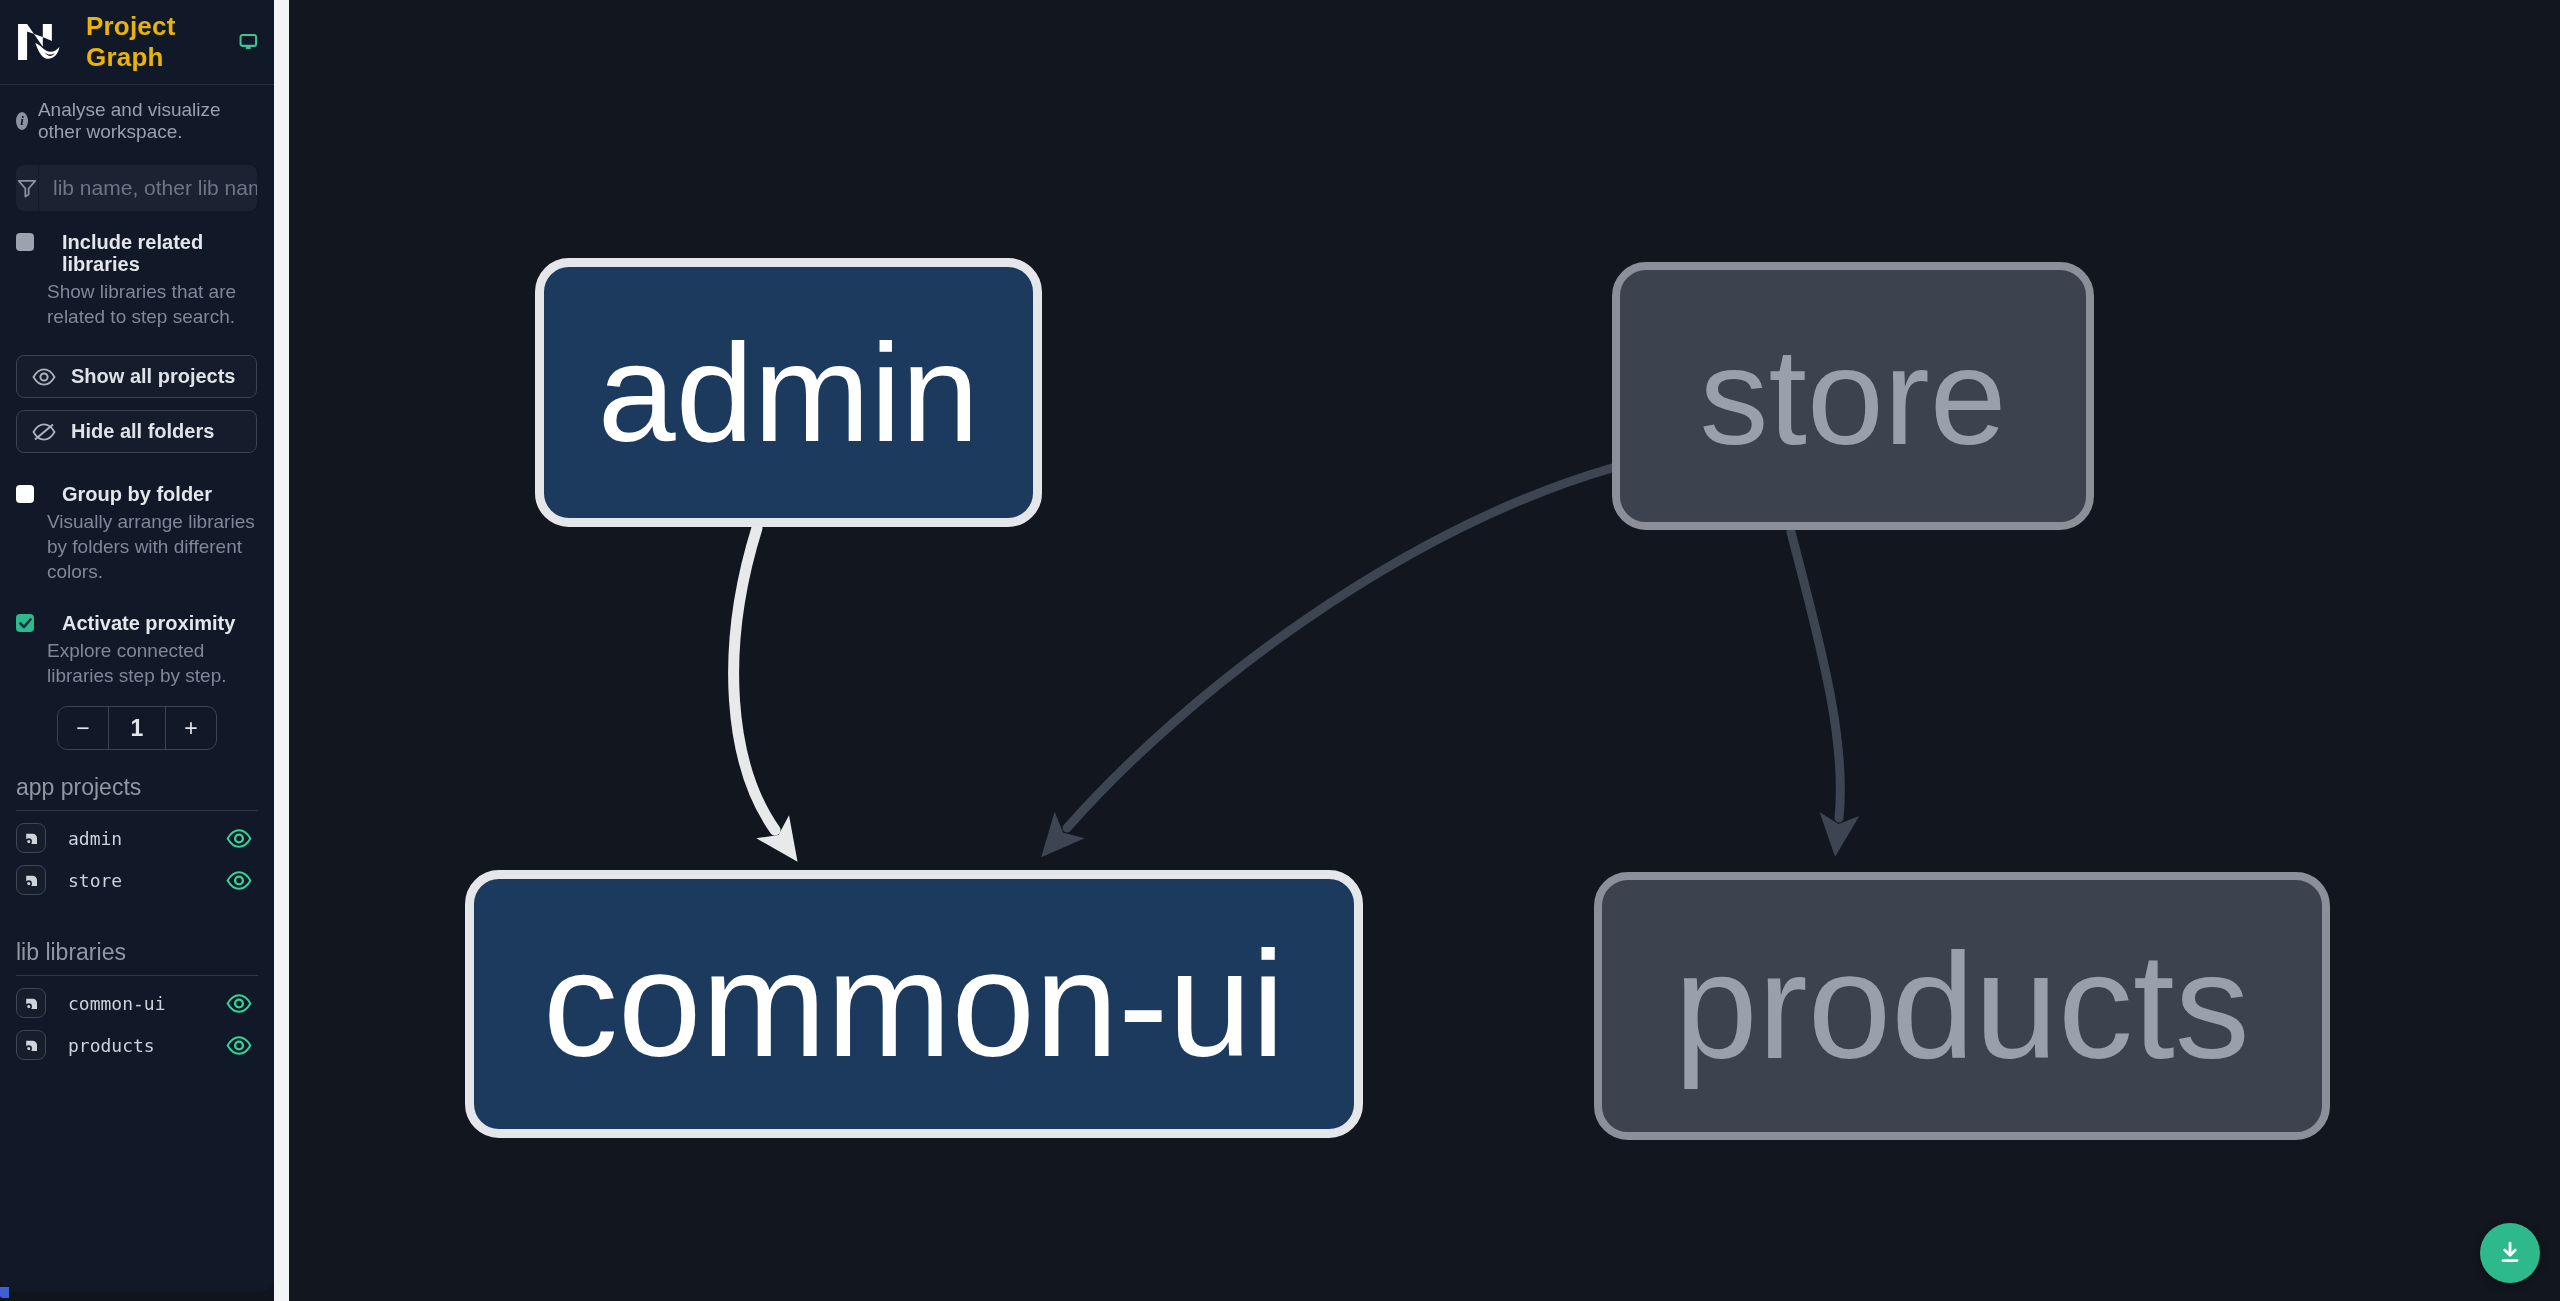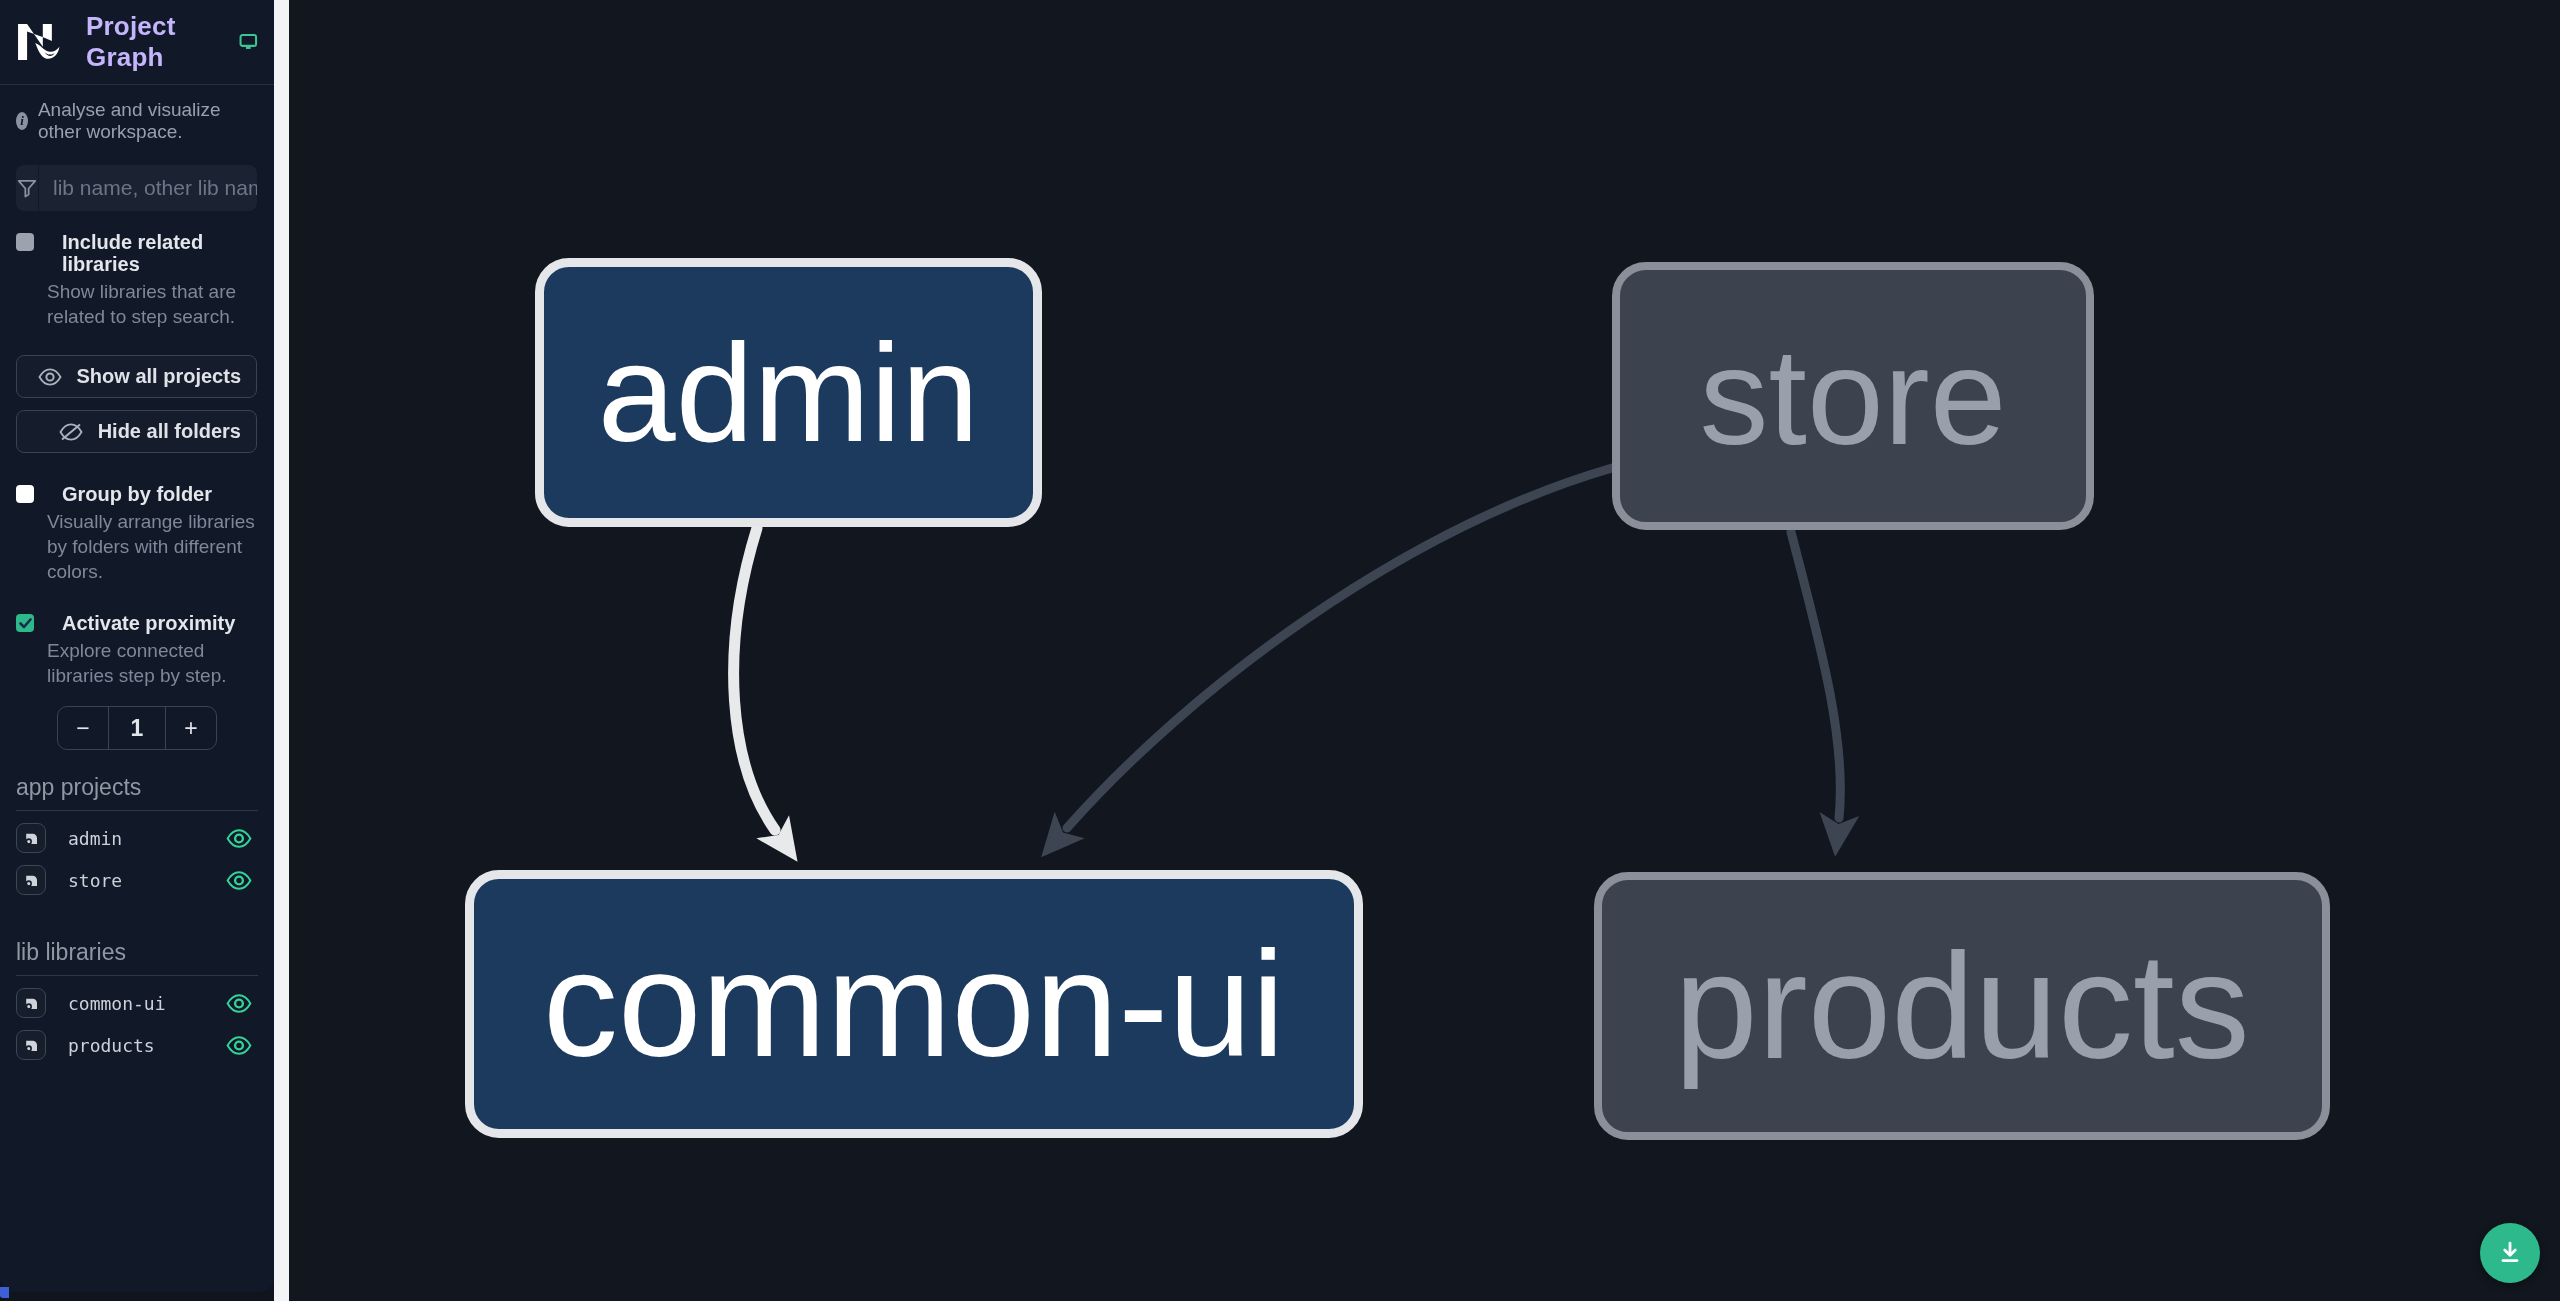--- a/index.html
+++ b/index.html
@@ -6,21 +6,21 @@
   *{box-sizing:border-box;}
   .app{position:relative;width:2560px;height:1301px;overflow:hidden;
        font-family:"Liberation Sans",sans-serif;background:#10141d;}
 
   
   .sidebar{position:absolute;left:0;top:0;width:274px;height:1292px;
            background:#111827;border-radius:0 0 14px 14px;color:#e5e7eb;overflow:hidden;}
   .sb-header{display:flex;align-items:center;height:85px;padding:0 16px;
              border-bottom:1px solid #273040;}
   .logo{width:46px;height:40px;flex:0 0 auto;}
-  .sb-title{font-size:26px;font-weight:700;color:#c4b5fd;margin-left:24px;letter-spacing:.2px;}
+  .sb-title{font-size:26px;font-weight:700;color:#eab308;margin-left:24px;letter-spacing:.2px;}
   .title-icon{margin-left:18px;width:24px;height:22px;}
   .sb-sub{display:flex;align-items:center;gap:10px;padding:14px 16px 0 16px;
           font-size:19px;color:#97a0ad;}
   .info-icon{width:18px;height:18px;border-radius:50%;background:#8b93a1;color:#111827;
              font-size:13px;font-weight:700;display:flex;align-items:center;justify-content:center;
              font-family:"Liberation Serif",serif;font-style:italic;}
   .search{display:flex;align-items:center;margin:22px 16px 0 16px;height:46px;width:241px;
           background:#1b2332;border-radius:8px;overflow:hidden;}
   .search .funnel{width:48px;height:100%;display:flex;align-items:center;justify-content:center;
           border-right:1px solid #111827;}
@@ -31,21 +31,21 @@
   .opt-row{display:flex;align-items:flex-start;gap:28px;}
   .cbox{width:18px;height:18px;border-radius:4px;margin-top:2px;flex:0 0 auto;
         display:flex;align-items:center;justify-content:center;}
   .cbox.gray{background:#9ca3af;}
   .cbox.white{background:#ffffff;}
   .cbox.green{background:#2eb98c;}
   .opt-label{font-size:20px;font-weight:600;color:#e3e6ea;line-height:22px;}
   .opt-desc{font-size:19px;color:#7f8898;line-height:25px;margin:4px 0 0 31px;width:212px;}
   .sb-btn{display:flex;align-items:center;gap:15px;margin:12px 16px 0 16px;width:241px;height:43px;
           border:1.5px solid #3a4352;border-radius:8px;background:rgba(255,255,255,.02);
-          color:#dfe3e8;font-size:20px;font-weight:600;padding:0 15px;cursor:pointer;justify-content:flex-end;}
+          color:#dfe3e8;font-size:20px;font-weight:600;padding:0 15px;cursor:pointer;}
   .sb-btn svg{flex:0 0 auto;}
   .stepper{display:flex;margin:18px 0 0 57px;width:160px;height:44px;
            border:1.5px solid #3a4352;border-radius:10px;overflow:hidden;}
   .stepper>*{display:flex;align-items:center;justify-content:center;color:#e2e5e9;
            font-size:23px;background:transparent;border:0;font-family:"Liberation Sans",sans-serif;}
   .step-btn{width:50px;cursor:pointer;}
   .step-val{flex:1;border-left:1.5px solid #3a4352;border-right:1.5px solid #3a4352;font-weight:600;}
   .section{margin:24px 16px 0 16px;}
   .section-h{font-size:23px;color:#8f98a3;padding-bottom:9px;border-bottom:1px solid #2c3845;}
   .proj-row{display:flex;align-items:center;margin-top:12px;height:30px;}

